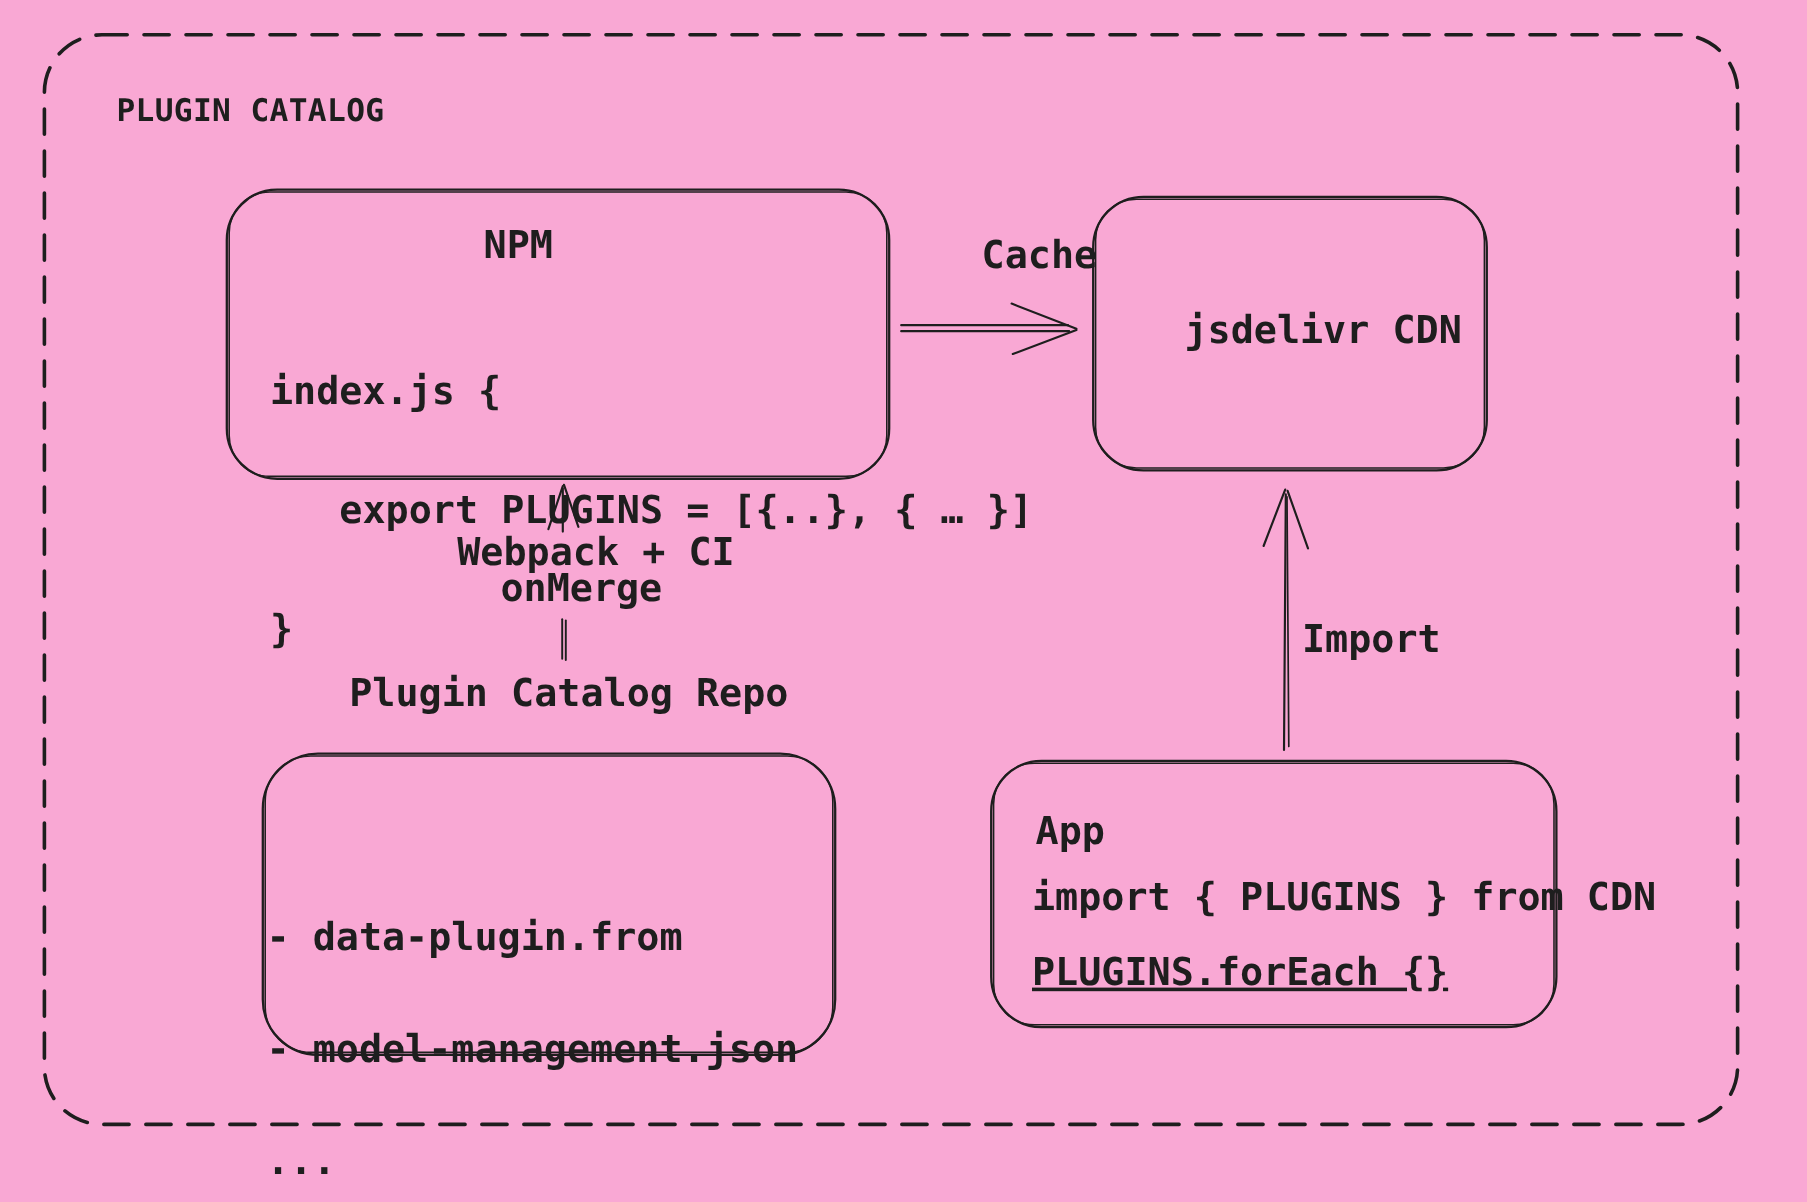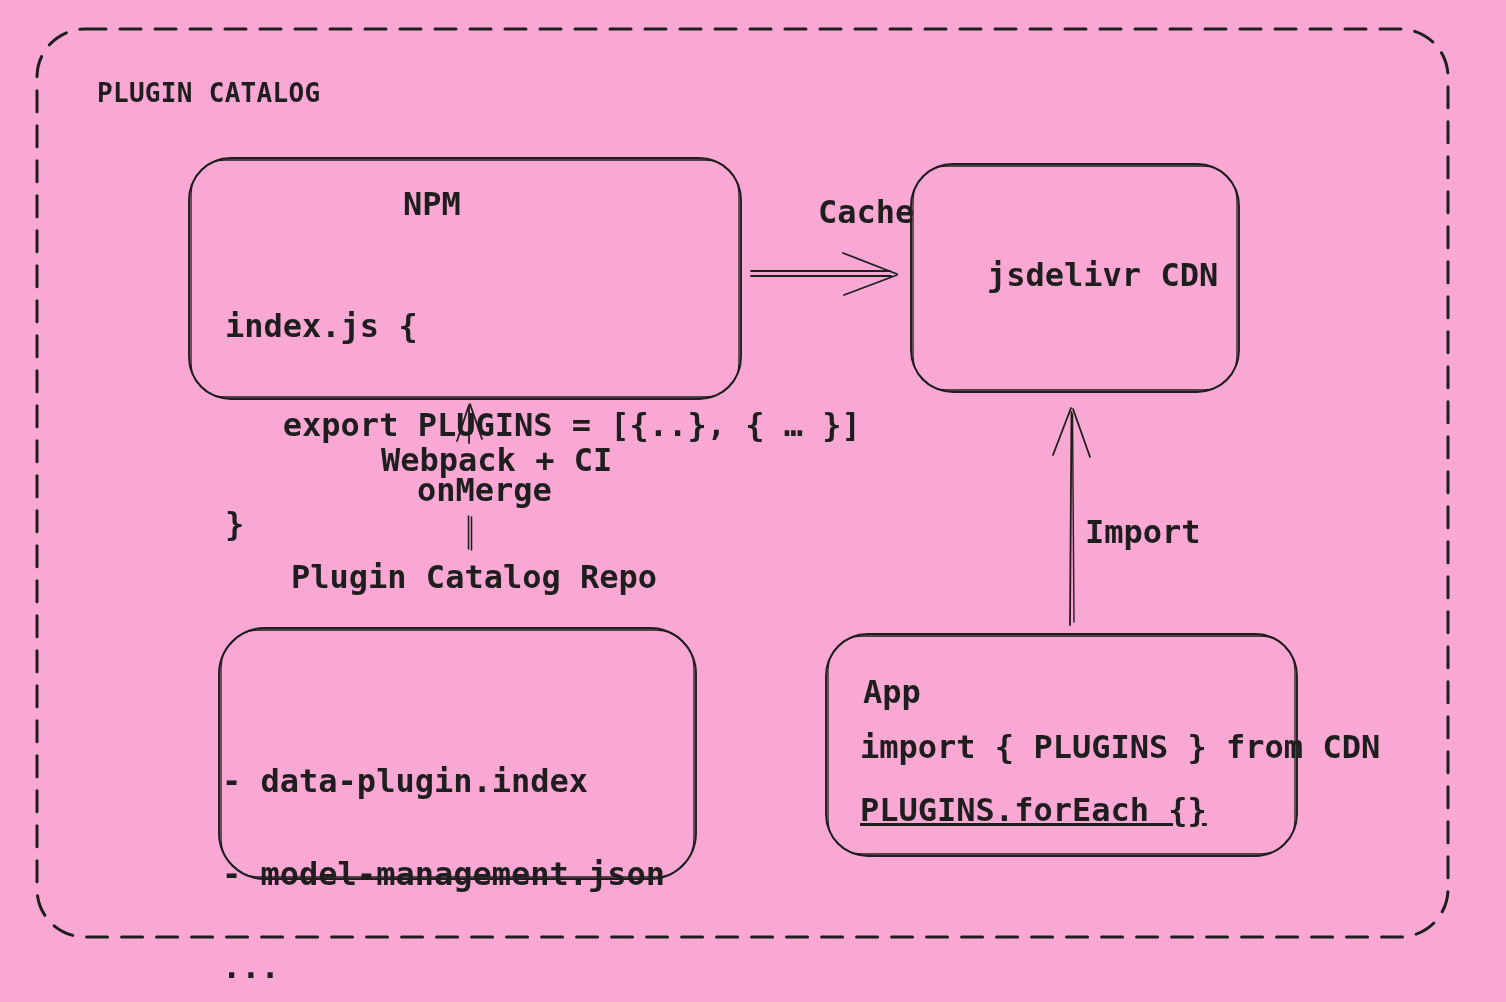--- a/index.html
+++ b/index.html
@@ -89,21 +89,21 @@
 
   <div class="t" style="left:987px; top:263px;">jsdelivr CDN</div>
 
   <div class="t" style="left:818px; top:200px;">Cache</div>
 
   <div class="t" style="left:381px; top:448px;text-align:right;">Webpack + CI</div>
   <div class="t" style="left:417px; top:478px;">onMerge</div>
 
   <div class="t" style="left:291px; top:565px;">Plugin Catalog Repo</div>
   <div class="t files" style="left:222px; top:704px;">
-    <div>- data-plugin.index</div>
+    <div>- data-plugin.from</div>
     <div>- model-management.json</div>
     <div>...</div>
   </div>
 
   <div class="t" style="left:1085px; top:520px;">Import</div>
 
   <div class="t" style="left:863px; top:680px;">App</div>
   <div class="t" style="left:860px; top:735px;">import { PLUGINS } from CDN</div>
   <div class="t" style="left:860px; top:798px;text-decoration:underline;">PLUGINS.forEach {}</div>
 

